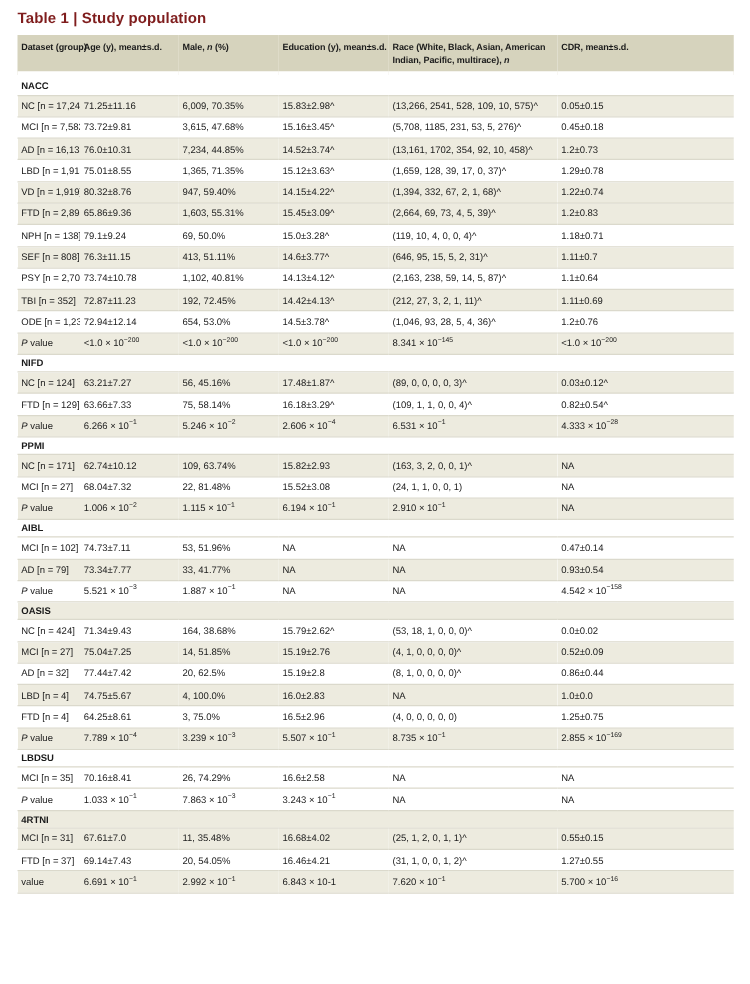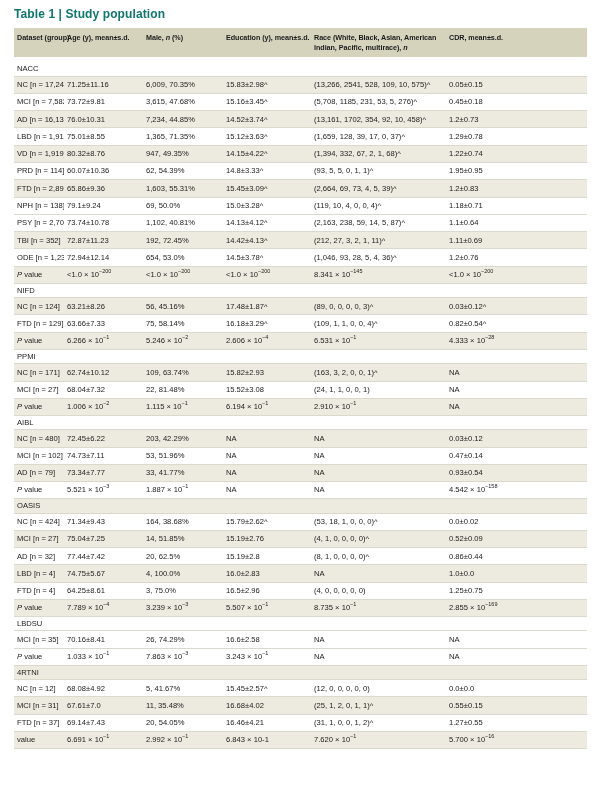--- a/index.html
+++ b/index.html
@@ -8,39 +8,39 @@
     --border:#dbd9cc;
     --text:#1b1b1b;
   }
   html,body{margin:0;padding:0;background:#fff;}
   body{
     width:600px;height:787px;overflow:hidden;
     font-family:"Liberation Sans",sans-serif;color:var(--text);
   }
   .wrap{padding:7px 13px 0 14px;}
   .title{
-    font-size:12px;font-weight:700;color:#0f766e;
+    font-size:12px;font-weight:700;color:#7f1d1d;
     margin:0 0 7px 0;letter-spacing:.1px;
   }
   table{border-collapse:collapse;table-layout:fixed;width:573px;}
   thead th{
     background:var(--header-bg);
     font-size:7.2px;font-weight:700;text-align:left;vertical-align:top;
     padding:5px 3px 5px 3px;line-height:1.35;letter-spacing:-0.05px;
     border-bottom:5px solid #fff;
   }
   thead th.nowrap{white-space:nowrap;}
   tbody td{
     font-size:7.6px;line-height:1;vertical-align:middle;
     padding:4.4px 3px 4.3px 3px;
     border-bottom:1px solid var(--border);
     white-space:nowrap;overflow:hidden;
   }
   tr.section-row td{
-    font-weight:400;font-size:7.6px;
+    font-weight:700;font-size:7.6px;
     padding:3px 3px 2.6px 3px;
   }
   tr.shaded td{background:var(--row-shade);}
   sup{font-size:0.72em;line-height:0;}
   i{font-style:italic;}
 </style>
 </head>
 <body>
 
 <div class="wrap">
@@ -97,49 +97,49 @@
           <td>LBD [n = 1,913]</td>
           <td>75.01±8.55</td>
           <td>1,365, 71.35%</td>
           <td>15.12±3.63^</td>
           <td>(1,659, 128, 39, 17, 0, 37)^</td>
           <td>1.29±0.78</td>
         </tr>
         <tr class="shaded">
           <td>VD [n = 1,919]</td>
           <td>80.32±8.76</td>
-          <td>947, 49.35%</td>
+          <td>947, 59.40%</td>
           <td>14.15±4.22^</td>
           <td>(1,394, 332, 67, 2, 1, 68)^</td>
           <td>1.22±0.74</td>
-        </tr>
-        <tr class="">
-          <td>PRD [n = 114]</td>
-          <td>60.07±10.36</td>
-          <td>62, 54.39%</td>
-          <td>14.8±3.33^</td>
-          <td>(93, 5, 5, 0, 1, 1)^</td>
-          <td>1.95±0.95</td>
         </tr>
         <tr class="shaded">
           <td>FTD [n = 2,898]</td>
           <td>65.86±9.36</td>
           <td>1,603, 55.31%</td>
           <td>15.45±3.09^</td>
           <td>(2,664, 69, 73, 4, 5, 39)^</td>
           <td>1.2±0.83</td>
         </tr>
         <tr class="">
           <td>NPH [n = 138]</td>
           <td>79.1±9.24</td>
           <td>69, 50.0%</td>
           <td>15.0±3.28^</td>
           <td>(119, 10, 4, 0, 0, 4)^</td>
           <td>1.18±0.71</td>
         </tr>
+        <tr class="shaded">
+          <td>SEF [n = 808]</td>
+          <td>76.3±11.15</td>
+          <td>413, 51.11%</td>
+          <td>14.6±3.77^</td>
+          <td>(646, 95, 15, 5, 2, 31)^</td>
+          <td>1.11±0.7</td>
+        </tr>
         <tr class="">
           <td>PSY [n = 2,700]</td>
           <td>73.74±10.78</td>
           <td>1,102, 40.81%</td>
           <td>14.13±4.12^</td>
           <td>(2,163, 238, 59, 14, 5, 87)^</td>
           <td>1.1±0.64</td>
         </tr>
         <tr class="shaded">
           <td>TBI [n = 352]</td>
@@ -163,21 +163,21 @@
           <td>&lt;1.0 × 10<sup>−200</sup></td>
           <td>&lt;1.0 × 10<sup>−200</sup></td>
           <td>8.341 × 10<sup>−145</sup></td>
           <td>&lt;1.0 × 10<sup>−200</sup></td>
         </tr>
         <tr class="section-row">
           <td colspan="6">NIFD</td>
         </tr>
         <tr class="shaded">
           <td>NC [n = 124]</td>
-          <td>63.21±8.26</td>
+          <td>63.21±7.27</td>
           <td>56, 45.16%</td>
           <td>17.48±1.87^</td>
           <td>(89, 0, 0, 0, 0, 3)^</td>
           <td>0.03±0.12^</td>
         </tr>
         <tr class="">
           <td>FTD [n = 129]</td>
           <td>63.66±7.33</td>
           <td>75, 58.14%</td>
           <td>16.18±3.29^</td>
@@ -215,28 +215,20 @@
           <td><i>P</i> value</td>
           <td>1.006 × 10<sup>−2</sup></td>
           <td>1.115 × 10<sup>−1</sup></td>
           <td>6.194 × 10<sup>−1</sup></td>
           <td>2.910 × 10<sup>−1</sup></td>
           <td>NA</td>
         </tr>
         <tr class="section-row">
           <td colspan="6">AIBL</td>
         </tr>
-        <tr class="shaded">
-          <td>NC [n = 480]</td>
-          <td>72.45±6.22</td>
-          <td>203, 42.29%</td>
-          <td>NA</td>
-          <td>NA</td>
-          <td>0.03±0.12</td>
-        </tr>
         <tr class="">
           <td>MCI [n = 102]</td>
           <td>74.73±7.11</td>
           <td>53, 51.96%</td>
           <td>NA</td>
           <td>NA</td>
           <td>0.47±0.14</td>
         </tr>
         <tr class="shaded">
           <td>AD [n = 79]</td>
@@ -320,28 +312,20 @@
           <td><i>P</i> value</td>
           <td>1.033 × 10<sup>−1</sup></td>
           <td>7.863 × 10<sup>−3</sup></td>
           <td>3.243 × 10<sup>−1</sup></td>
           <td>NA</td>
           <td>NA</td>
         </tr>
         <tr class="section-row shaded">
           <td colspan="6">4RTNI</td>
         </tr>
-        <tr class="">
-          <td>NC [n = 12]</td>
-          <td>68.08±4.92</td>
-          <td>5, 41.67%</td>
-          <td>15.45±2.57^</td>
-          <td>(12, 0, 0, 0, 0, 0)</td>
-          <td>0.0±0.0</td>
-        </tr>
         <tr class="shaded">
           <td>MCI [n = 31]</td>
           <td>67.61±7.0</td>
           <td>11, 35.48%</td>
           <td>16.68±4.02</td>
           <td>(25, 1, 2, 0, 1, 1)^</td>
           <td>0.55±0.15</td>
         </tr>
         <tr class="">
           <td>FTD [n = 37]</td>

